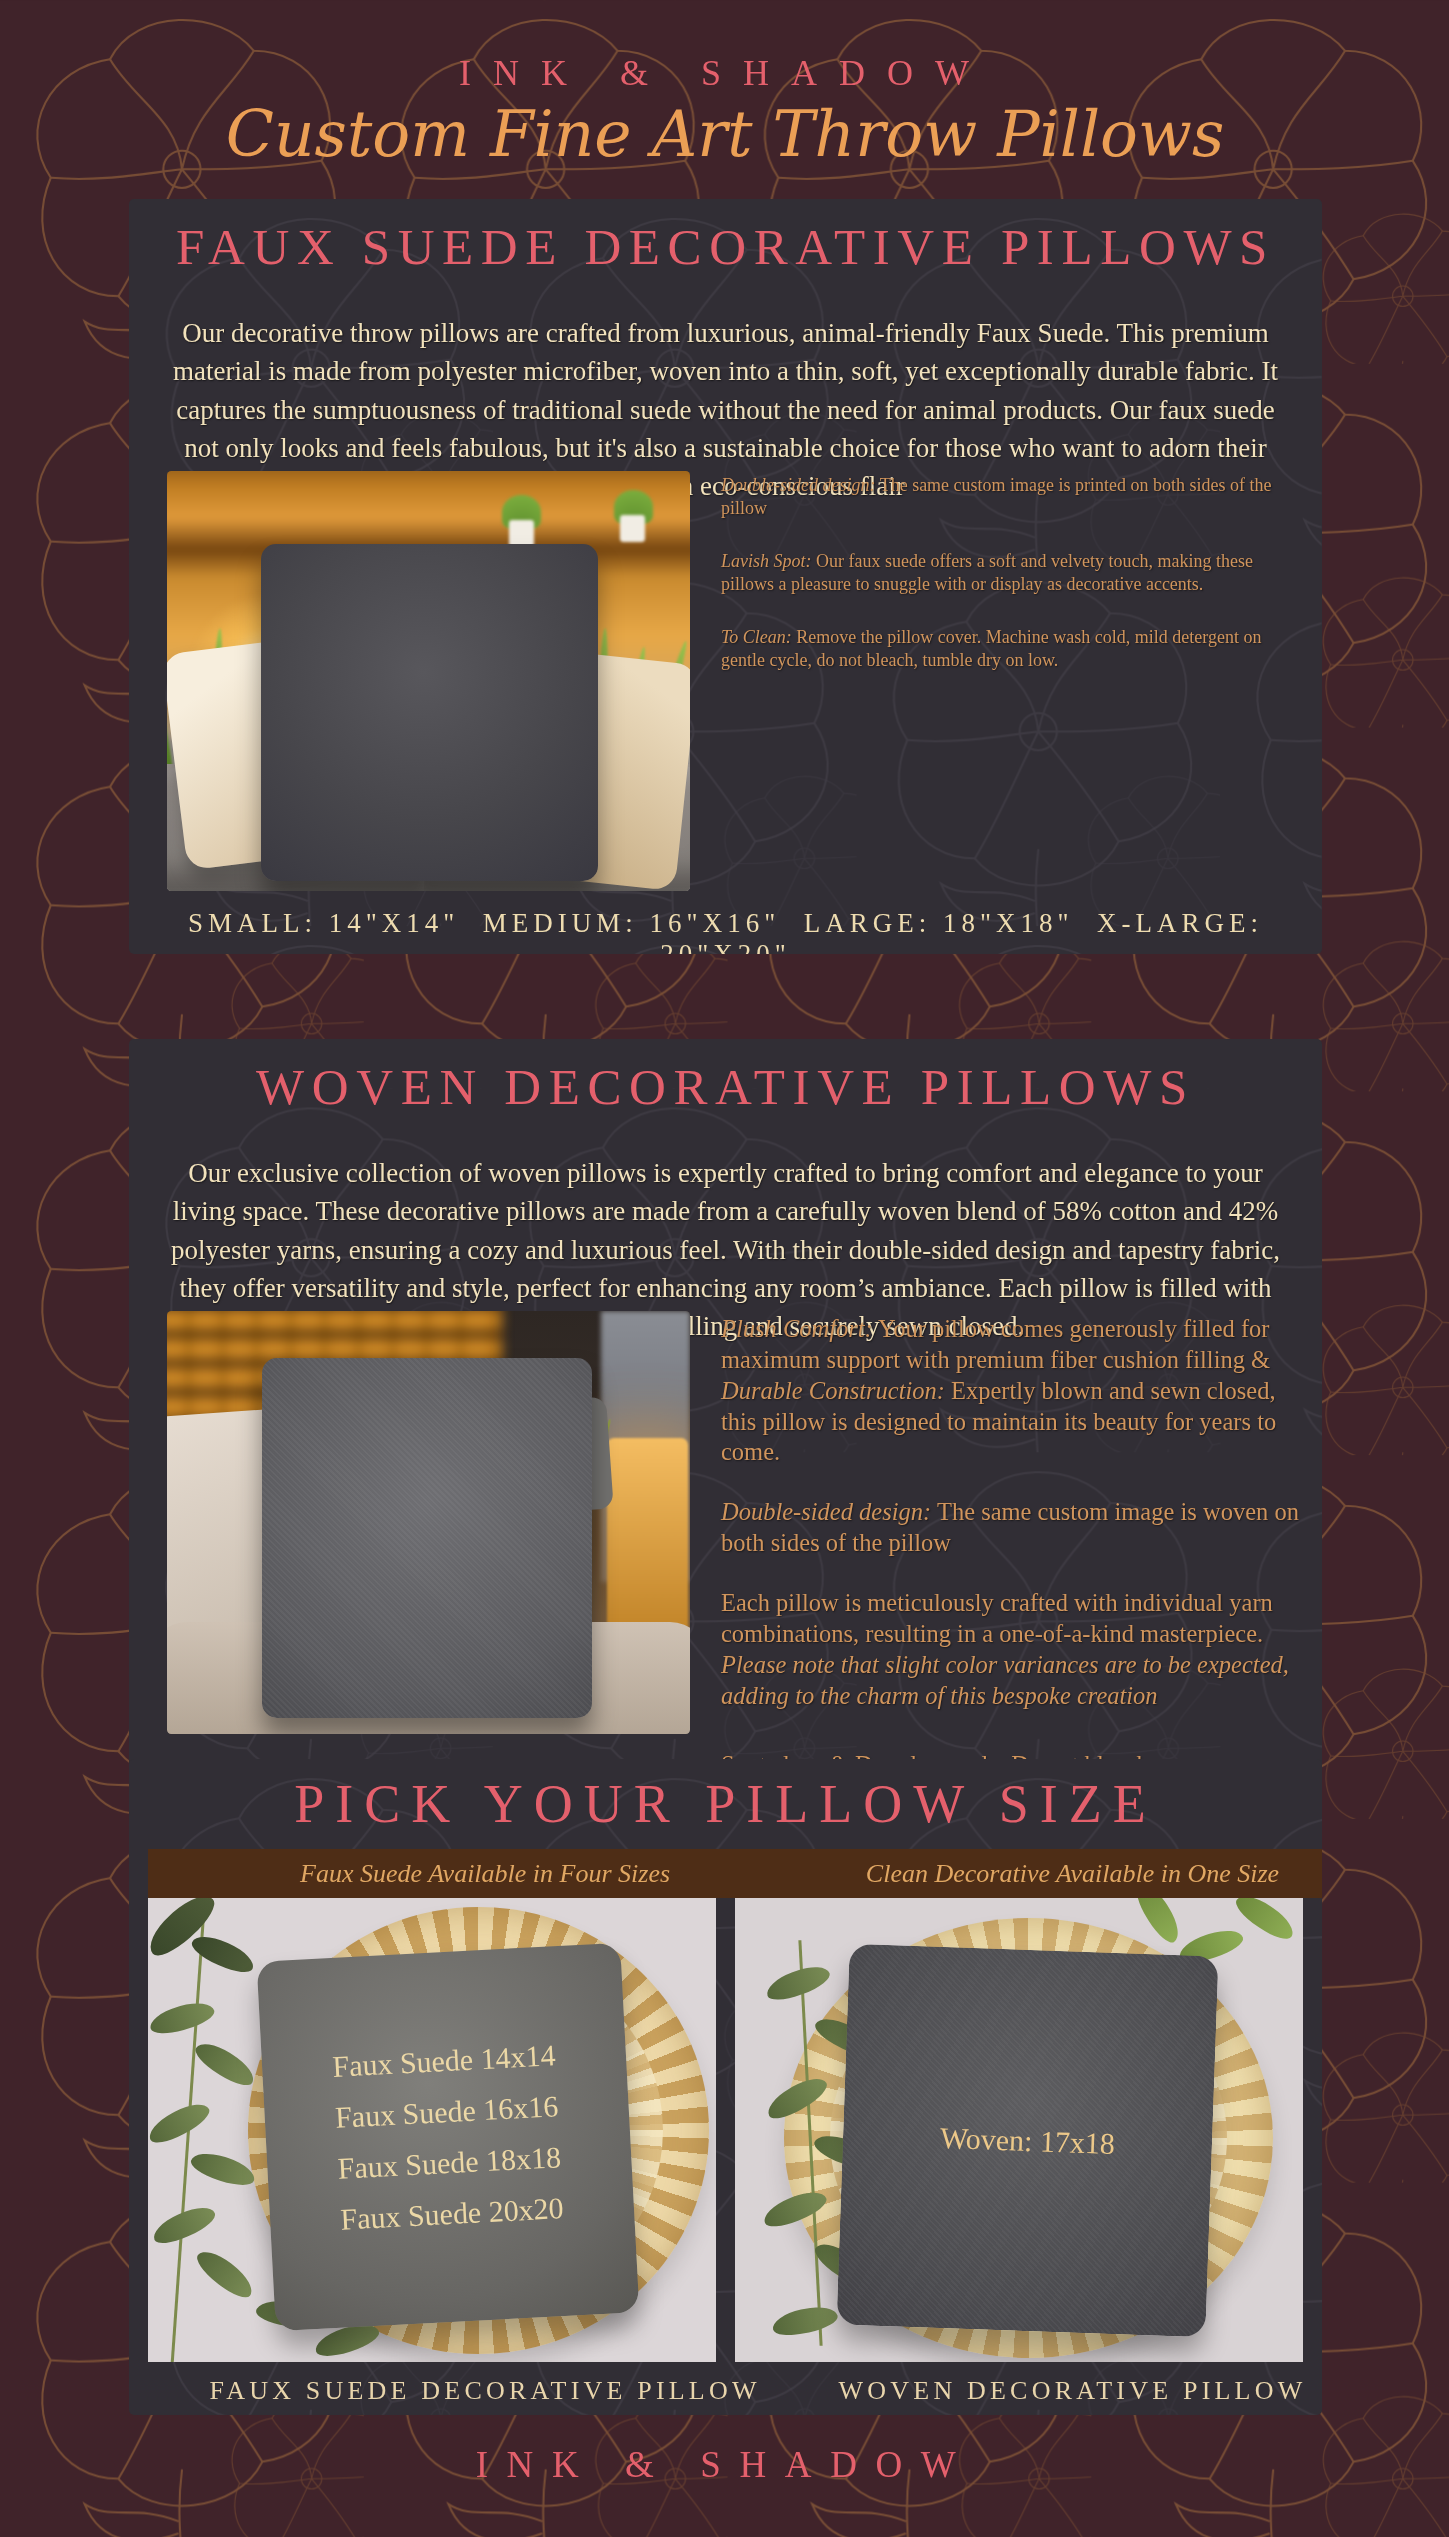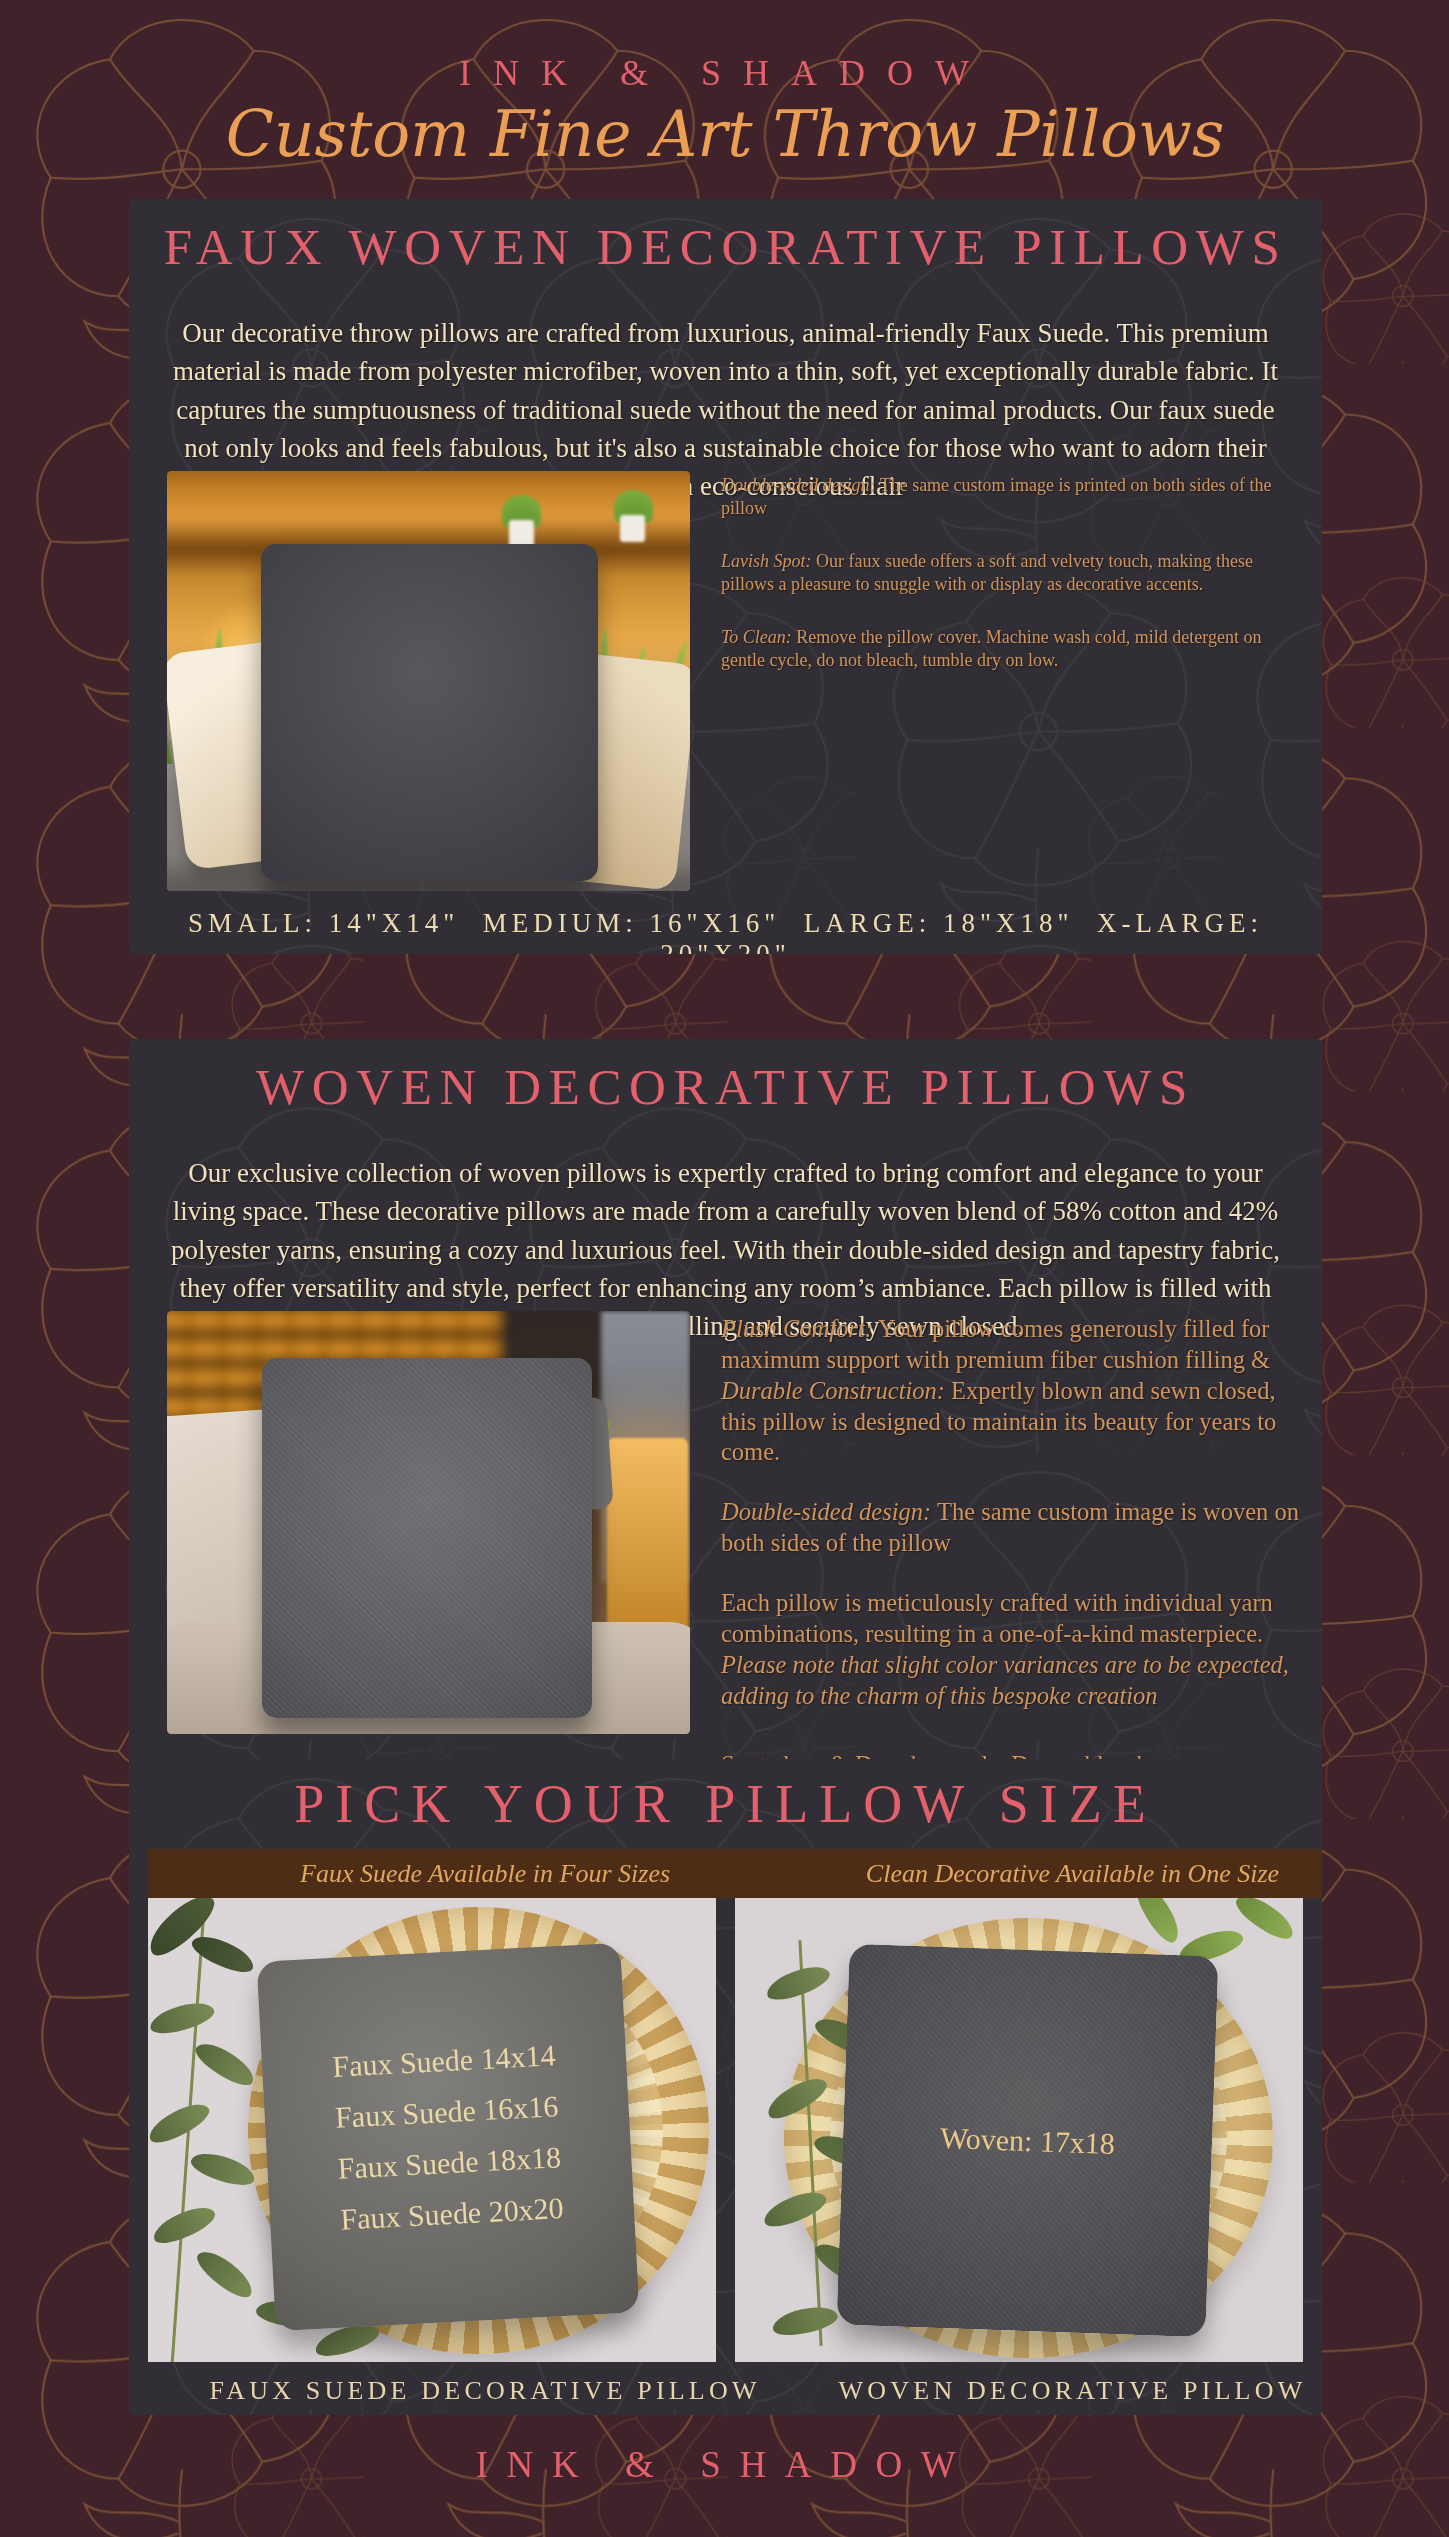--- a/index.html
+++ b/index.html
@@ -154,21 +154,21 @@
 </svg>
 
 <div class="brand-top">INK &amp; SHADOW</div>
 <div class="tagline">Custom Fine Art Throw Pillows</div>
 
 <section class="panel" id="panel-faux">
   <svg class="panel-pattern" viewBox="0 0 1410 893" width="1193" height="755">
       <rect width="100%" height="100%" fill="url(#patPanel)"></rect>
     </svg>
 
-  <h2>FAUX WOVEN DECORATIVE PILLOWS</h2>
+  <h2>FAUX SUEDE DECORATIVE PILLOWS</h2>
   <p class="intro">Our decorative throw pillows are crafted from luxurious, animal-friendly Faux Suede. This premium material is made from polyester microfiber, woven into a thin, soft, yet exceptionally durable fabric. It captures the sumptuousness of traditional suede without the need for animal products. Our faux suede not only looks and feels fabulous, but it's also a sustainable choice for those who want to adorn their space with an eco-conscious flair</p>
 
   <div class="photo" id="photo1">
     <div class="p1-bg"></div>
     <div class="bokeh"></div>
     <div class="plantlet" style="left:335px;top:24px;"></div>
     <div class="pot" style="left:342px;top:49px;"></div>
     <div class="plantlet" style="left:447px;top:18.6px;"></div>
     <div class="pot" style="left:453px;top:44px;"></div>
     <div class="grass" style="left:-22px;bottom:102px;">

